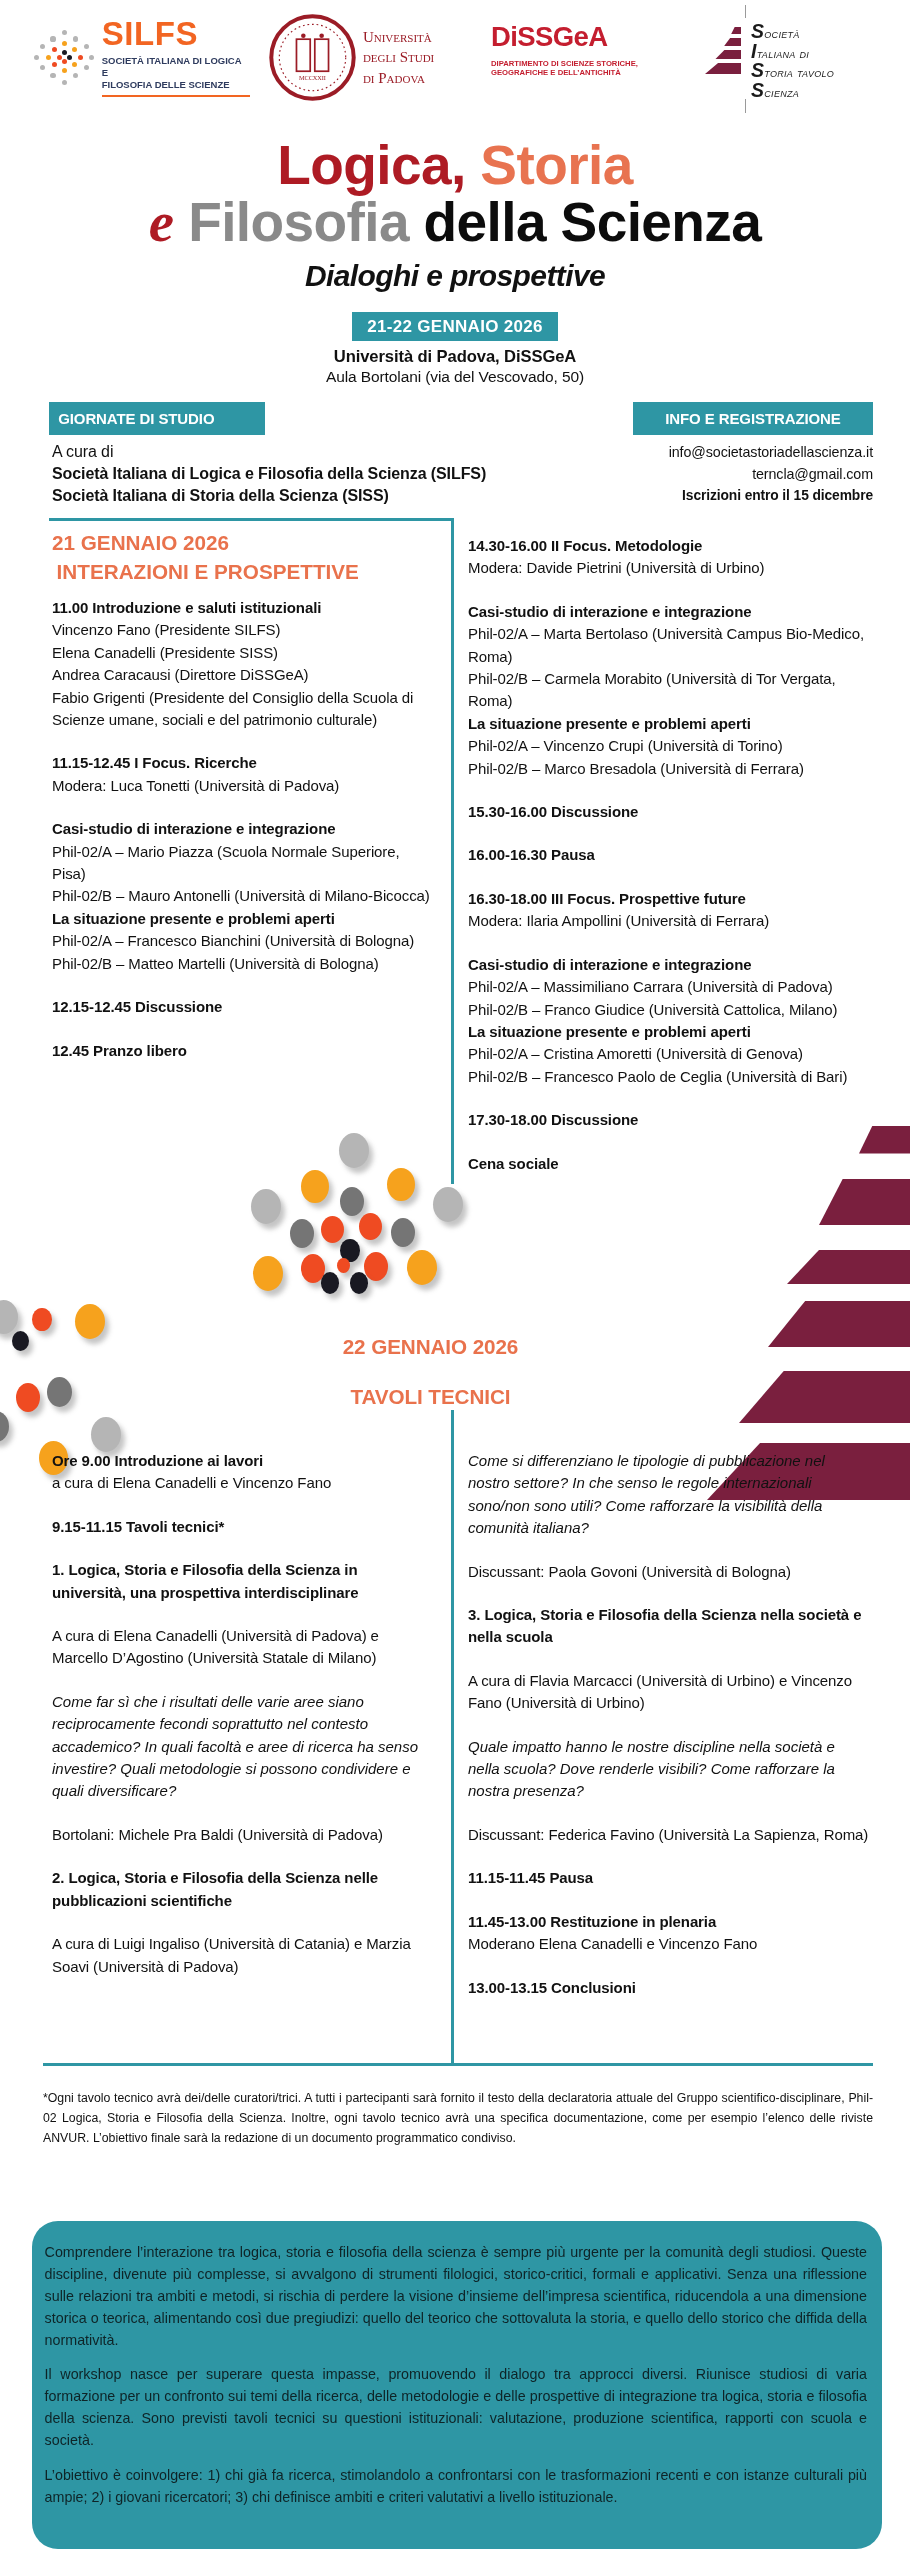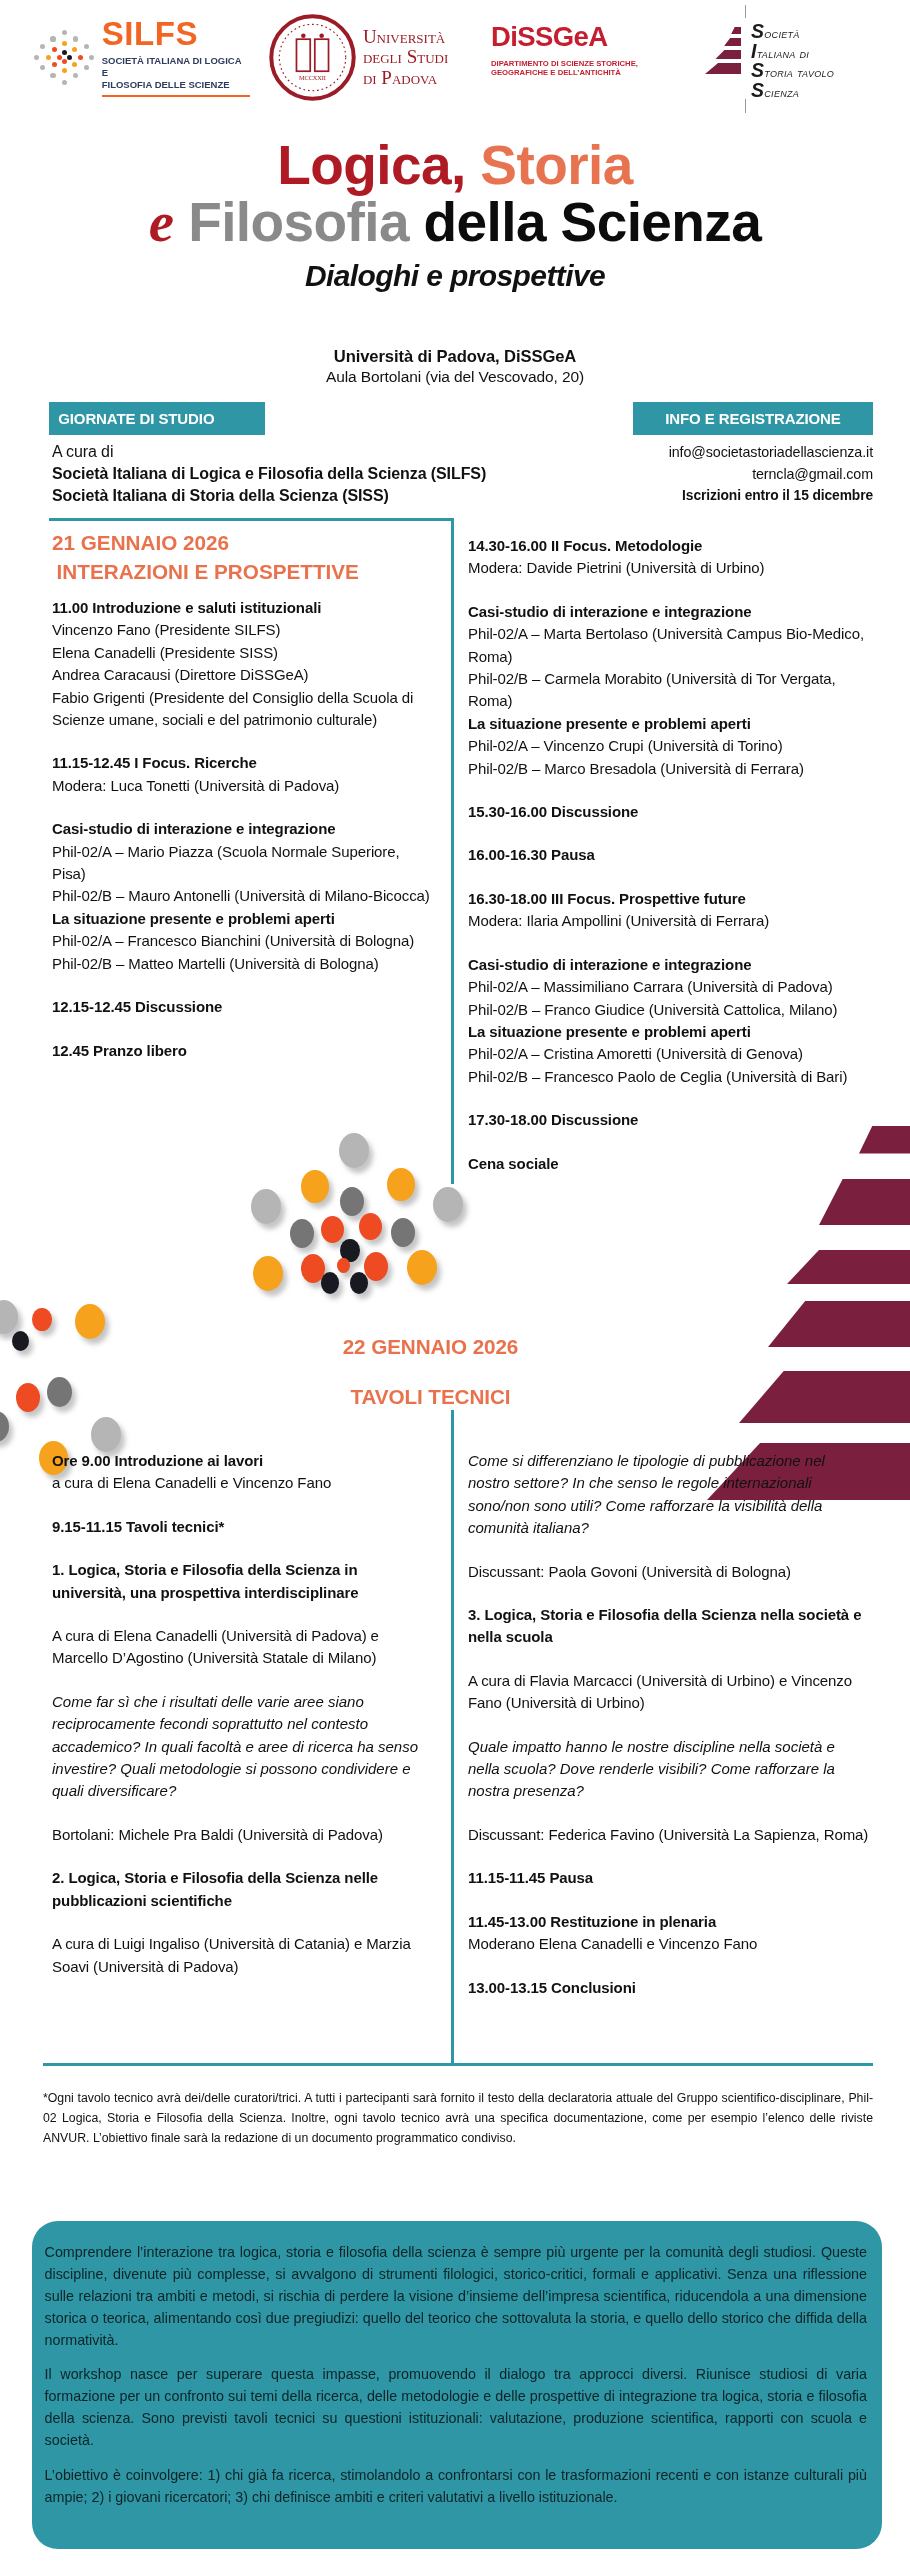--- a/index.html
+++ b/index.html
@@ -18,21 +18,21 @@
   .logo{position:absolute;}
   .silfs{left:32px; top:17px; width:207px; height:86px; display:flex; align-items:flex-start;}
   .silfs-dots{position:relative; width:64px; height:68px; margin-top:10.3px; flex:none;}
   .silfs-dots span{position:absolute; border-radius:50%; width:5.2px; height:5.2px;}
   .silfs-text{margin-left:5.7px;}
   .silfs-name{font-weight:bold; font-size:33px; line-height:33px; color:#F26522; letter-spacing:0.6px;}
   .silfs-sub{margin-top:4.6px; font-weight:bold; font-size:9.5px; line-height:12px; color:var(--navy); letter-spacing:0;}
   .silfs-rule{margin-top:4.6px; height:2.3px; width:148px; background:#F26522;}
   .unipd{left:269px; top:8.6px; width:218px; height:98px; display:flex; align-items:center;}
   .unipd-seal{flex:none;}
-  .unipd-text{margin-left:6.9px; font-family:"Liberation Serif","DejaVu Serif",serif; font-variant:small-caps; color:var(--unipd-red); font-size:19px; line-height:20.7px; letter-spacing:0;}
+  .unipd-text{margin-left:6.9px; font-family:"Liberation Serif","DejaVu Serif",serif; font-variant:small-caps; color:var(--unipd-red); font-size:15px; line-height:20.7px; letter-spacing:0;}
   .dissgea{left:491px; top:23px; width:149px; height:75px; text-align:left;}
   .dissgea-name{font-weight:800; font-size:27.5px; line-height:27.5px; color:var(--dissgea-red); letter-spacing:-0.6px;}
   .dissgea-sub{margin-top:8px; font-weight:bold; font-size:7.7px; line-height:9.8px; color:var(--dissgea-red); letter-spacing:0;}
   .siss{left:705px; top:4.6px; width:172px; height:108px;}
   .siss-dash{position:absolute; left:40px; width:1.1px; height:13.8px; background:#9a9a9a;}
   .siss-dash.top{top:0;} .siss-dash.bottom{bottom:0;}
   .siss-tris{position:absolute; left:0; top:22px; width:36px; height:64px;}
   .siss-tris div{position:absolute; right:0; background:var(--maroon); clip-path:polygon(38% 0,100% 0,100% 100%,0 100%);}
   .siss-text{position:absolute; left:46px; top:18.4px; font-variant:small-caps; color:#1a1a1a; font-size:12.6px; line-height:16.6px; letter-spacing:0.3px;font-style:italic;}
   .siss-text div::first-letter{font-size:19.5px; font-weight:bold;}
@@ -177,22 +177,25 @@
       <span class="t-coral">Storia</span>
     </div>
     <div class="l2">
       <span class="t-e">e</span>
       <span class="t-gray">Filosofia</span>
       <span class="t-black">della Scienza</span>
     </div>
   </div>
   <div class="subtitle">Dialoghi e prospettive</div>
 
+  <div class="banner">
+    <span>21-22 GENNAIO 2026</span>
+  </div>
   <div class="venue1">Università di Padova, DiSSGeA</div>
-  <div class="venue2">Aula Bortolani (via del Vescovado, 20)</div>
+  <div class="venue2">Aula Bortolani (via del Vescovado, 50)</div>
 
   <div class="box box-left">GIORNATE DI STUDIO</div>
   <div class="box box-right">INFO E REGISTRAZIONE</div>
   <div class="acura">
     <div>A cura di</div>
     <div class="b">Società Italiana di Logica e Filosofia della Scienza (SILFS)</div>
     <div class="b">Società Italiana di Storia della Scienza (SISS)</div>
   </div>
   <div class="reginfo">
     <div>info@societastoriadellascienza.it</div>

